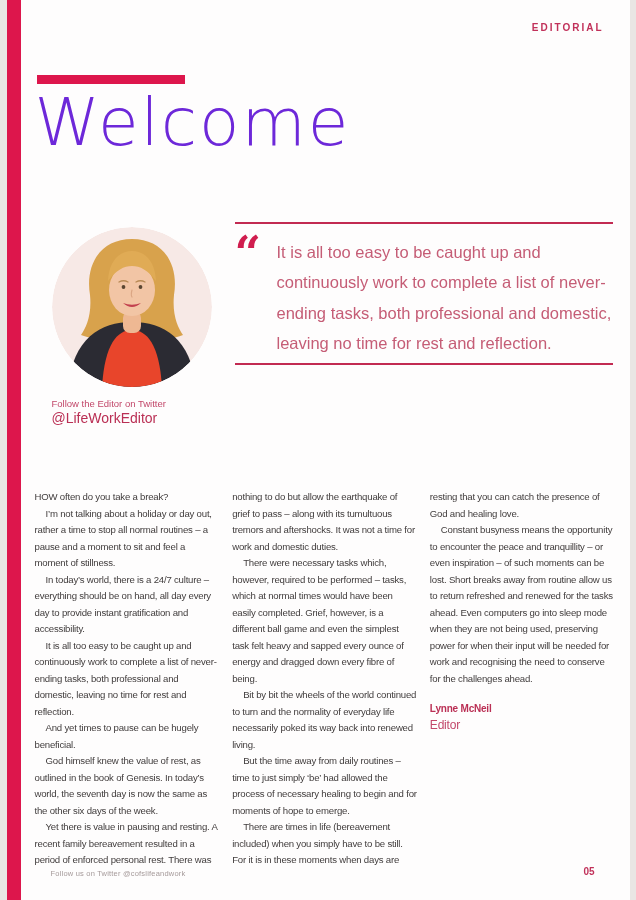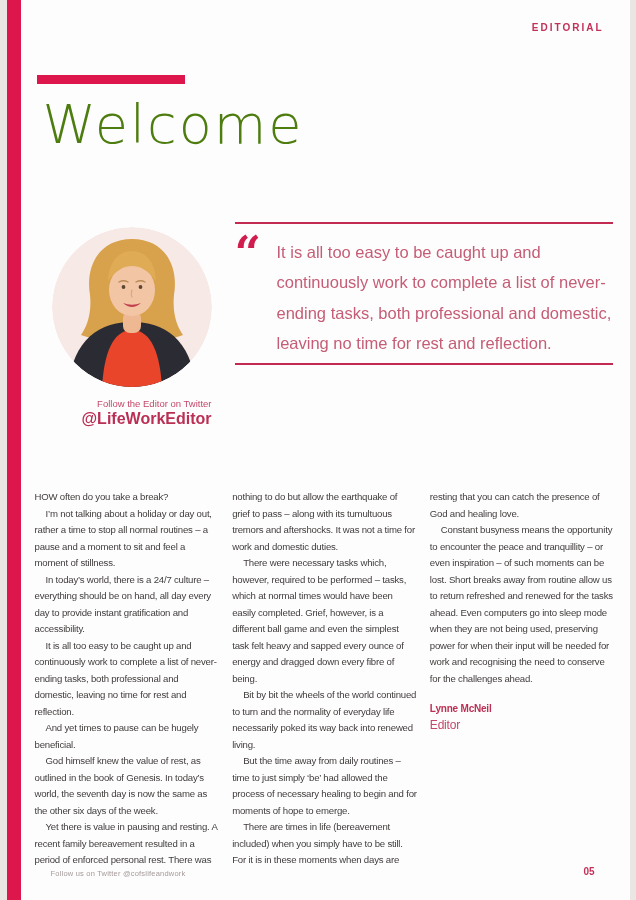--- a/index.html
+++ b/index.html
@@ -10,29 +10,29 @@
   }
   .left-bar { position:absolute; left:0; top:0; width:14px; height:900px; background:#dd164c; }
 
   .editorial {
     position:absolute; top:22px; right:26px;
     font-size:10px; font-weight:bold; letter-spacing:2px; color:#c1315a;
   }
 
   .title-rule { position:absolute; left:30px; top:75px; width:148px; height:9px; background:#dd164c; }
   .page-title {
-    position:absolute; left:24px; top:86px; margin:12px;
+    position:absolute; left:24px; top:86px; margin:4px;
     font-family:"DejaVu Sans", sans-serif; font-weight:200;
-    font-size:54px; line-height:1; color:#4d7c0f; letter-spacing:2px;
+    font-size:66px; line-height:1; color:#6d28d9; letter-spacing:2px;
   }
 
-  .photo-wrap { position:absolute; left:45px; top:227px; width:160px; text-align:right; }
+  .photo-wrap { position:absolute; left:45px; top:227px; width:160px; text-align:left; }
   .photo { width:160px; height:160px; border-radius:50%; overflow:hidden; display:block; }
   .caption { margin-top:9px; color:#c2486a; font-size:9.5px; line-height:15px; }
-  .caption .handle { font-weight:bold; color:#ba2f54; font-size:16px; }
+  .caption .handle { font-weight:normal; color:#ba2f54; font-size:14px; }
 
   .quote { position:absolute; left:228px; top:222px; width:378px; }
   .rule { height:2px; background:#c22a52; }
   .quote-body { display:flex; padding:10px 0 4px 0; }
   .quote-mark {
     flex:none; width:42px; font-family:"DejaVu Serif", serif; font-weight:bold;
     color:#d01d4e; font-size:46px; line-height:38px;
   }
   .quote-text {
     margin:3px 0 0 0; width:335px;

